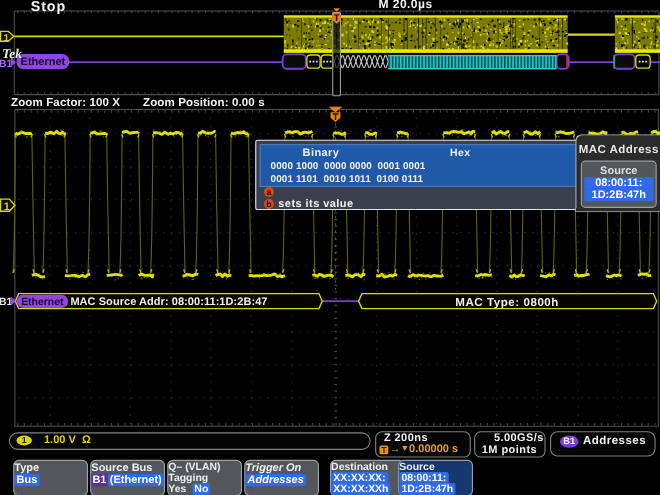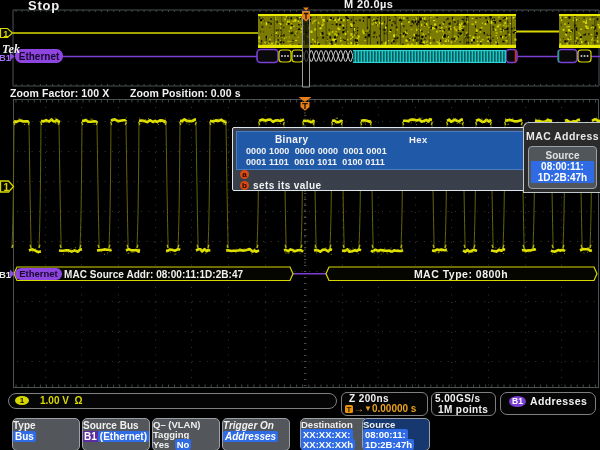--- a/index.html
+++ b/index.html
@@ -2543,21 +2543,21 @@
 <div class="ab" style="left:8px;top:393px;width:327px;height:14px;border:1px solid #808080;border-radius:8px;background:#050505;">
  <div class="ab" style="left:6px;top:2px;width:14px;height:9px;background:#d8d800;border-radius:50%;color:#101000;font-weight:bold;font-size:8px;text-align:center;line-height:9.5px;">1</div>
  <div class="ab" style="left:31px;top:1px;font-size:10px;font-weight:bold;color:#d8d800;">1.00 V&nbsp;&nbsp;Ω</div>
 </div>
 <div class="ab" style="left:341px;top:392px;width:85px;height:22px;border:1px solid #808080;border-radius:6px;background:#050505;">
  <div class="ab wt" style="left:7px;top:0px;font-size:10px;">Z 200ns</div>
  <div class="ab" style="left:3px;top:11.5px;width:8px;height:8.5px;background:#e8940a;border-radius:1.5px;color:#2a1400;font-size:8px;font-weight:bold;text-align:center;line-height:9px;">T</div>
  <div class="ab" style="left:12px;top:10px;font-size:10px;font-weight:bold;color:#e8a020;letter-spacing:0;">→<span style="font-size:8px;vertical-align:1px;">▼</span>0.00000 s</div>
 </div>
 <div class="ab" style="left:431px;top:392px;width:63px;height:22px;border:1px solid #808080;border-radius:6px;background:#050505;">
- <div class="ab wt" style="left:3px;top:0px;font-size:10px;">5.00GS/s</div>
+ <div class="ab wt" style="left:17px;top:0px;font-size:10px;">5.00GS/s</div>
  <div class="ab wt" style="left:6px;top:11px;font-size:10px;">1M points</div>
 </div>
 <div class="ab" style="left:500px;top:392px;width:94px;height:21px;border:1px solid #808080;border-radius:7px;background:#050505;">
  <div class="ab" style="left:8px;top:2.5px;width:17px;height:11px;background:#7a3fd4;border-radius:50%;color:#fff;font-weight:bold;font-size:8.5px;text-align:center;line-height:11.5px;">B1</div>
  <div class="ab wt" style="left:29px;top:1.5px;font-size:10.5px;">Addresses</div>
 </div>
 
 <div class="menu" style="left:12px;">Type<br><span class="chip">Bus</span></div>
 <div class="menu" style="left:82px;">Source Bus<br><span style="background:#5c2da0;color:#fff;padding:0 1px;">B1</span><span class="chip">(Ethernet)</span></div>
 <div class="menu menu3" style="left:152px;">Q– (VLAN)<br>Tagging<br>Yes &nbsp;<span class="chip">No</span></div>

